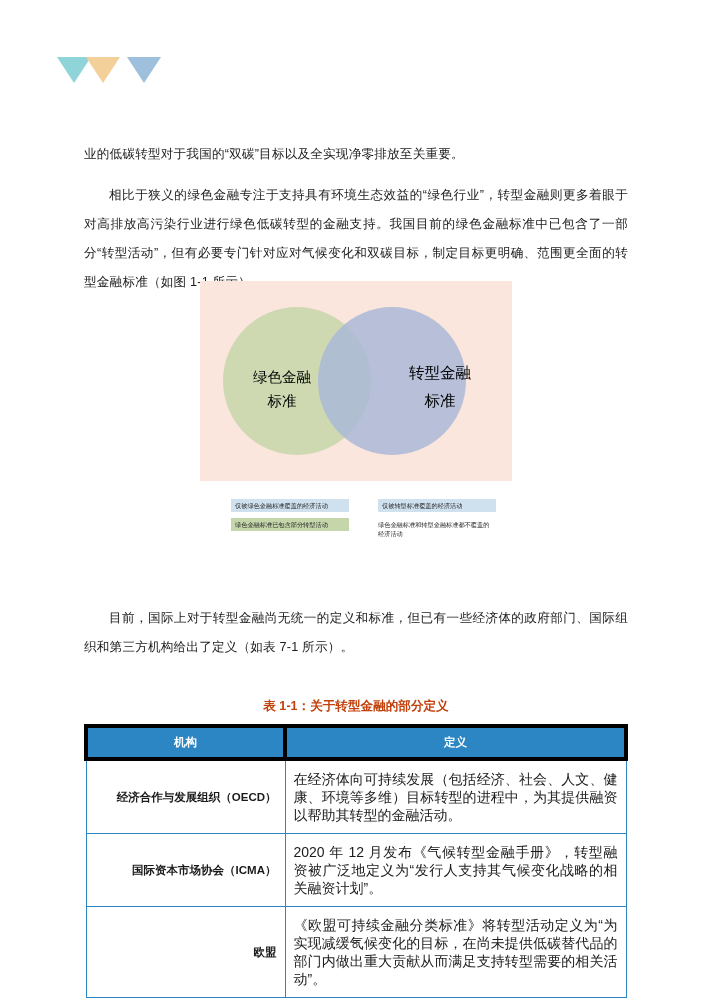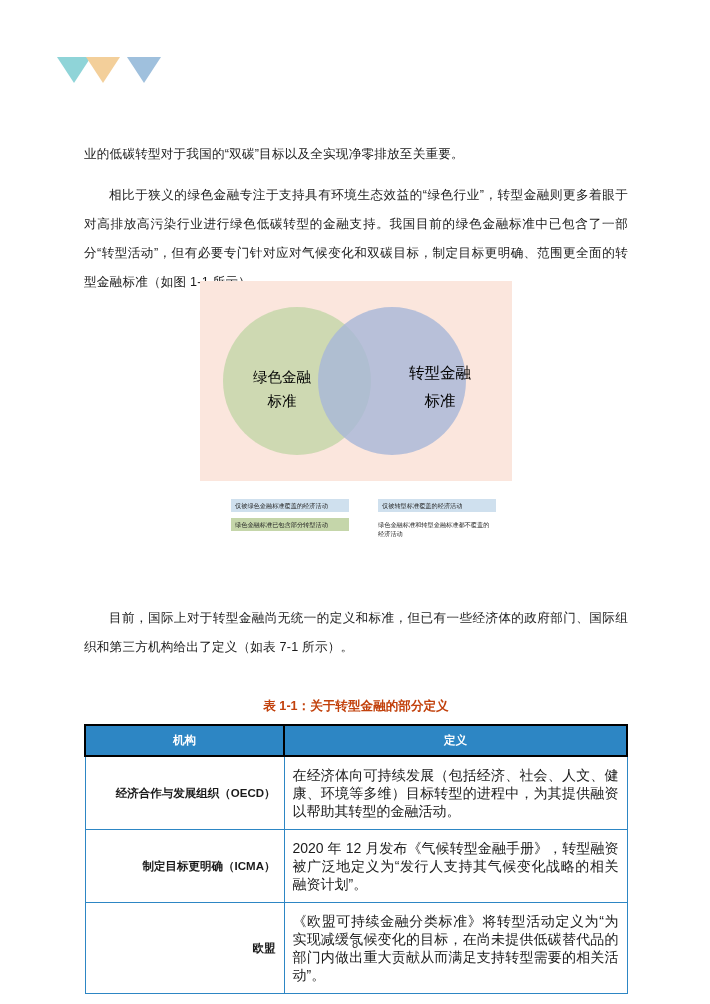--- a/index.html
+++ b/index.html
@@ -162,21 +162,21 @@
     width: 544px;
     border-collapse: collapse;
     font-size: 11px;
   }
   table.def-table th {
     background: #2d86c4;
     color: #ffffff;
     font-size: 11.5px;
     font-weight: bold;
     padding: 7px 11px;
-    border: 2px solid #000000;
+    border: 4px solid #000000;
     text-align: center;
   }
   table.def-table td {
     border: 1px solid #2d86c4;
     padding: 9px 8px;
     vertical-align: middle;
     line-height: 18px;
   }
   td.org {
     text-align: right;
@@ -251,21 +251,21 @@
         <th>机构</th>
         <th>定义</th>
       </tr>
     </thead>
     <tbody>
       <tr>
         <td class="org">经济合作与发展组织（OECD）</td>
         <td class="def">在经济体向可持续发展（包括经济、社会、人文、健康、环境等多维）目标转型的进程中，为其提供融资以帮助其转型的金融活动。</td>
       </tr>
       <tr>
-        <td class="org">制定目标更明确（ICMA）</td>
+        <td class="org">国际资本市场协会（ICMA）</td>
         <td class="def">2020 年 12 月发布《气候转型金融手册》，转型融资被广泛地定义为“发行人支持其气候变化战略的相关融资计划”。</td>
       </tr>
       <tr>
         <td class="org">欧盟</td>
         <td class="def">《欧盟可持续金融分类标准》将转型活动定义为“为实现减缓气候变化的目标，在尚未提供低碳替代品的部门内做出重大贡献从而满足支持转型需要的相关活动”。</td>
       </tr>
     </tbody>
   </table>
 
   <div class="page-number">8</div>

